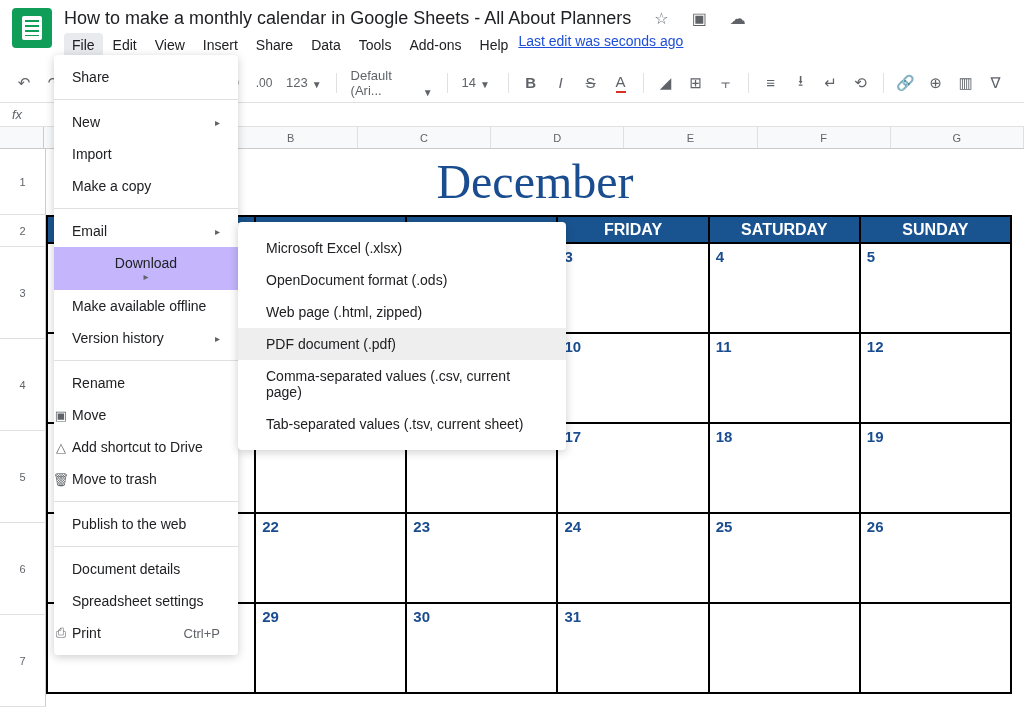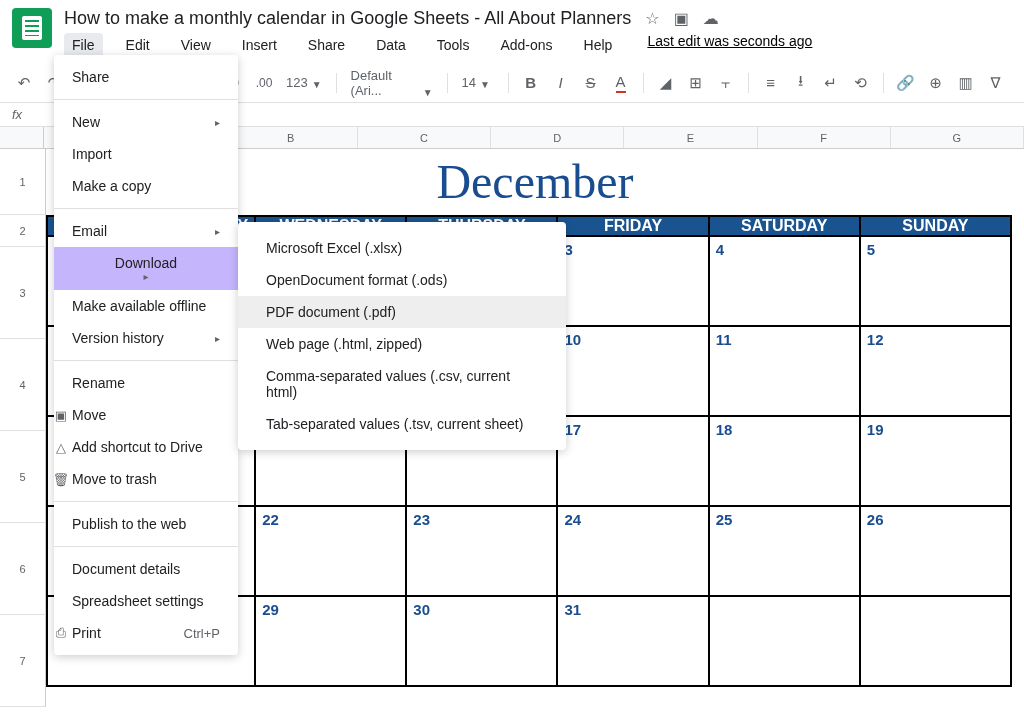--- a/index.html
+++ b/index.html
@@ -2,43 +2,43 @@
 <html><head>
 <meta charset="utf-8">
 <style>
 * { box-sizing: border-box; margin: 0; padding: 0; }
 body { font-family: Arial, sans-serif; font-size: 13px; color: #202124; background: #fff; overflow: hidden; width: 1024px; height: 726px; position: relative; }
 .header { padding: 8px 12px 0; display: flex; align-items: flex-start; }
 .logo { width: 40px; height: 40px; background: #0f9d58; border-radius: 4px; display: flex; align-items: center; justify-content: center; margin-right: 12px; flex-shrink: 0; }
 .logo-inner { width: 20px; height: 24px; background: #fff; border-radius: 2px; position: relative; }
 .logo-inner::after { content: ''; position: absolute; top: 4px; left: 3px; right: 3px; bottom: 4px; background: repeating-linear-gradient(to bottom, #0f9d58 0 2px, transparent 2px 5px); }
 .title-area { flex: 1; }
-.doc-title { font-size: 18px; color: #202124; display: flex; align-items: center; gap: 14px; }
+.doc-title { font-size: 18px; color: #202124; display: flex; align-items: center; gap: 23px; }
 .doc-title .star, .doc-title .move-hdr, .doc-title .cloud { color: #5f6368; font-size: 16px; }
-.menubar { display: flex; gap: 15px; margin-top: 4px; font-size: 14px; }
+.menubar { display: flex; gap: 2px; margin-top: 4px; font-size: 14px; }
 .menu-item { padding: 4px 8px; cursor: pointer; border-radius: 4px; color: #202124; }
 .menu-item.active { background: #e8eaed; }
-.last-edit { color: #000000; text-decoration: underline; margin-left: 12px; }
+.last-edit { color: #1d4ed8; text-decoration: underline; }
 .toolbar { display: flex; align-items: center; padding: 6px 12px; border-bottom: 1px solid #e0e0e0; gap: 6px; height: 40px; margin-top: 6px; }
 .tb-btn { width: 24px; height: 24px; display: flex; align-items: center; justify-content: center; color: #5f6368; cursor: pointer; font-size: 15px; }
 .tb-sep { width: 1px; height: 20px; background: #e0e0e0; margin: 0 4px; }
 .tb-select { border: none; background: transparent; color: #5f6368; font-size: 13px; padding: 2px 4px; display: flex; align-items: flex-end; }
 .tb-select .dd { margin-left: 4px; font-size: 10px; }
 .fx-bar { display: flex; align-items: center; padding: 4px 12px; border-bottom: 1px solid #e0e0e0; color: #5f6368; font-style: italic; font-size: 13px; height: 24px; }
 .sheet-area { position: relative; height: 640px; overflow: hidden; }
 .col-headers { display: flex; background: #f8f9fa; border-bottom: 1px solid #ccc; height: 22px; }
 .row-hdr-spacer { width: 46px; border-right: 1px solid #ccc; }
 .col-hdr { text-align: center; font-size: 11px; color: #5f6368; border-right: 1px solid #e0e0e0; line-height: 22px; }
 .rows { display: flex; }
 .row-headers { width: 46px; }
 .row-hdr { text-align: center; font-size: 11px; color: #5f6368; border-bottom: 1px solid #e0e0e0; border-right: 1px solid #ccc; display: flex; align-items: center; justify-content: center; }
 .content { flex: 1; position: relative; }
 .cal-title { font-family: 'Brush Script MT', cursive; font-size: 48px; color: #1a4d8f; text-align: center; height: 66px; line-height: 66px; }
 .cal-grid { border-collapse: collapse; width: 966px; }
-.cal-grid th { background: #1a5490; color: #fff; font-weight: bold; font-size: 16px; height: 20px; border: 2px solid #000; }
+.cal-grid th { background: #1a5490; color: #fff; font-weight: bold; font-size: 16px; height: 27px; border: 2px solid #000; }
 .cal-grid td { border: 2px solid #000; height: 90px; vertical-align: top; padding: 4px 6px; color: #1a4d8f; font-weight: bold; font-size: 15px; width: 138px; }
 .file-menu { position: absolute; top: 55px; left: 54px; width: 184px; background: #fff; box-shadow: 0 2px 10px rgba(0,0,0,0.2); border-radius: 4px; z-index: 100; padding: 6px 0; font-size: 14px; }
 .fm-item { padding: 8px 18px; display: flex; align-items: center; justify-content: space-between; cursor: pointer; color: #202124; position: relative; }
 .fm-item.highlighted { background: #c4b5fd; flex-direction: column; }
 .fm-item .arrow { color: #5f6368; font-size: 10px; }
 .fm-item .shortcut { color: #5f6368; font-size: 13px; }
 .fm-item .icon { position: absolute; left: -2px; width: 18px; text-align: center; color: #5f6368; font-size: 13px; }
 .fm-divider { height: 1px; background: #e0e0e0; margin: 6px 0; }
 .submenu { position: absolute; top: 222px; left: 238px; width: 328px; background: #fff; box-shadow: 0 2px 10px rgba(0,0,0,0.2); border-radius: 4px; z-index: 101; padding: 10px 0; font-size: 14px; }
 .sm-item { padding: 8px 28px; cursor: pointer; color: #202124; }
@@ -266,17 +266,17 @@
   <div class="fm-item">
       <span class="icon">⎙</span>
       <span>Print</span>
       <span class="shortcut">Ctrl+P</span>
     </div>
 </div>
 
 <div class="submenu">
   <div class="sm-item">Microsoft Excel (.xlsx)</div>
   <div class="sm-item">OpenDocument format (.ods)</div>
+  <div class="sm-item">Web page (.html, zipped)</div>
   <div class="sm-item highlighted">PDF document (.pdf)</div>
-  <div class="sm-item">Web page (.html, zipped)</div>
-  <div class="sm-item">Comma-separated values (.csv, current html)</div>
+  <div class="sm-item">Comma-separated values (.csv, current page)</div>
   <div class="sm-item">Tab-separated values (.tsv, current sheet)</div>
 </div>
 
 </body></html>

